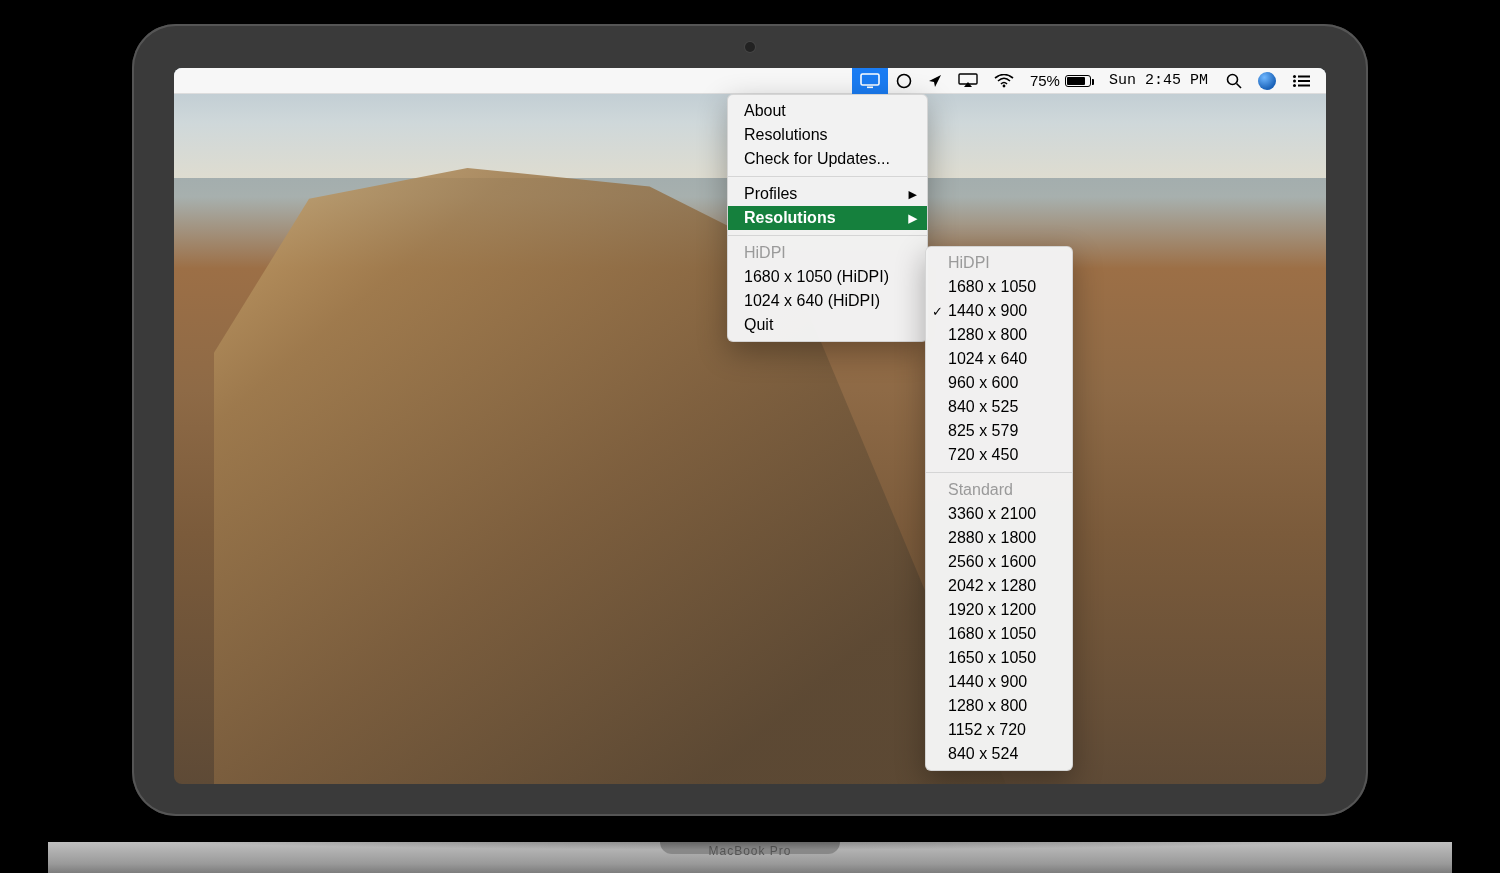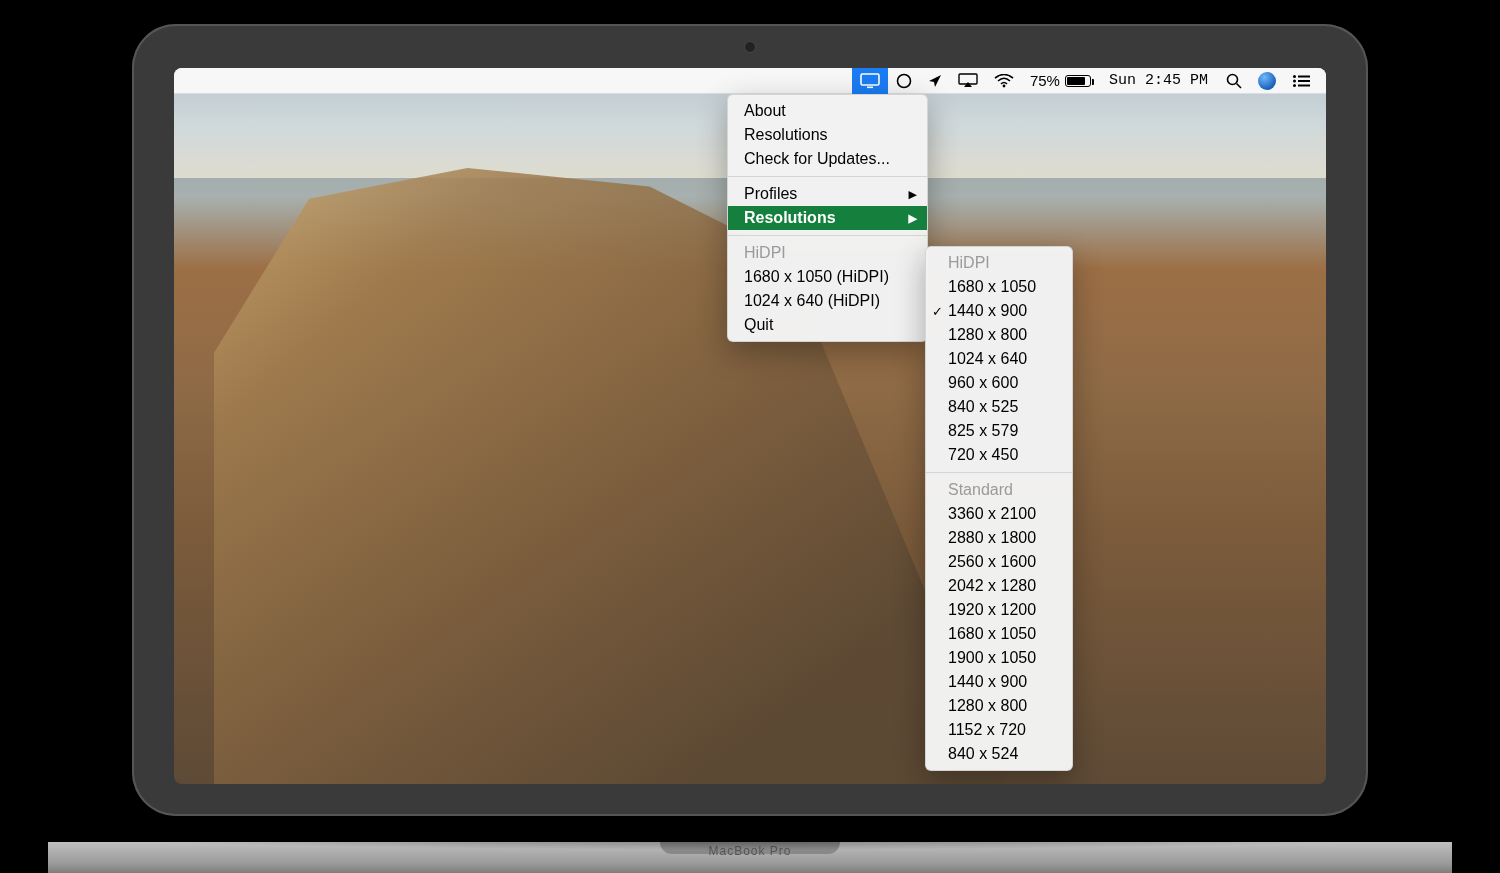--- a/index.html
+++ b/index.html
@@ -259,21 +259,21 @@
           <div class="menu-item">
             <span>2042 x 1280</span>
           </div>
           <div class="menu-item">
             <span>1920 x 1200</span>
           </div>
           <div class="menu-item">
             <span>1680 x 1050</span>
           </div>
           <div class="menu-item">
-            <span>1900 x 1050</span>
+            <span>1650 x 1050</span>
           </div>
           <div class="menu-item">
             <span>1440 x 900</span>
           </div>
           <div class="menu-item">
             <span>1280 x 800</span>
           </div>
           <div class="menu-item">
             <span>1152 x 720</span>
           </div>

